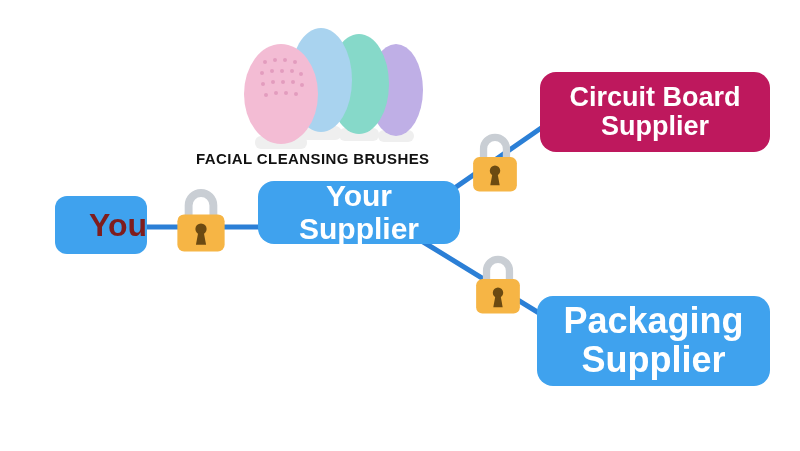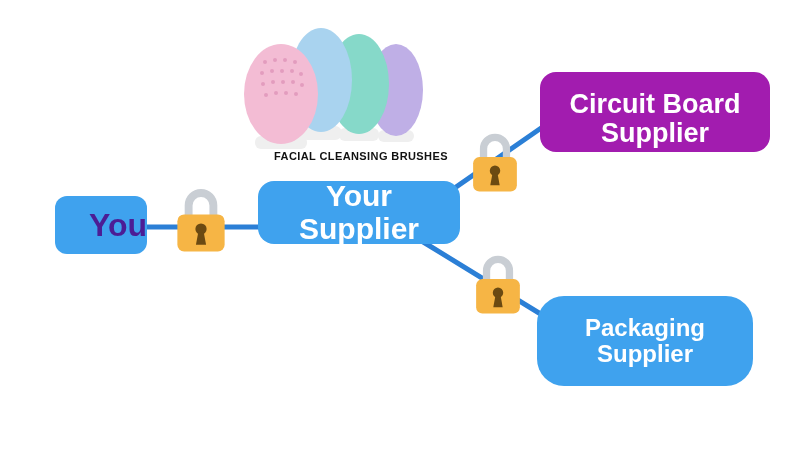--- a/index.html
+++ b/index.html
@@ -40,41 +40,40 @@
   }
   #node-your-supplier {
     left: 258px; top: 181px; width: 202px; height: 63px;
     font-size: 30px;
   }
   #node-circuit-board {
     left: 540px; top: 72px; width: 230px; height: 80px;
     font-size: 27px;
   }
   #node-packaging {
-    left: 537px; top: 296px; width: 216px; height: 90px;
-    font-size: 24px;
-    border-radius: 27px;
+    left: 537px; top: 296px; width: 233px; height: 90px;
+    font-size: 36px;
   }
 
   .lock { position: absolute; }
   .lock-1 { left: 174px; top: 184px; width: 54px; }
   .lock-2 { left: 470px; top: 129px; width: 50px; }
   .lock-3 { left: 473px; top: 251px; width: 50px; }
 
   .product-image {
     position: absolute;
     left: 235px; top: 20px;
     width: 195px; height: 130px;
   }
 
   .caption {
     position: absolute;
-    left: 216px; top: 150px; width: 290px;
-    text-align: center;
-    font-size: 11px;
+    left: 196px; top: 150px; width: 290px;
+    text-align: left;
+    font-size: 15px;
     font-weight: bold;
     letter-spacing: 0.4px;
     color: #111111;
   }
 </style>
 </head>
 <body>
 
 <div class="canvas" style="background: rgb(255, 255, 255);">
 
@@ -118,27 +117,27 @@
         <circle cx="31" cy="75" r="2" fill="#e39cbe"></circle>
         <circle cx="41" cy="73" r="2" fill="#e39cbe"></circle>
         <circle cx="51" cy="73" r="2" fill="#e39cbe"></circle>
         <circle cx="61" cy="74" r="2" fill="#e39cbe"></circle>
       </g>
     </g>
   </svg>
 
   <div class="caption" style="color: rgb(17, 17, 17);">FACIAL CLEANSING BRUSHES</div>
 
-  <div class="node" id="node-you" style="background: rgb(63, 162, 238); color: #4c1d95; padding-left: 42px;">
+  <div class="node" id="node-you" style="background: rgb(63, 162, 238); color: #7f1d1d; padding-left: 42px;">
     <span>You</span>
   </div>
   <div class="node" id="node-your-supplier" style="background: rgb(63, 162, 238); color: rgb(255, 255, 255);">
     <span>Your Supplier</span>
   </div>
-  <div class="node" id="node-circuit-board" style="background: #a21caf; color: rgb(255, 255, 255); align-items: flex-end;">
+  <div class="node" id="node-circuit-board" style="background: #be185d; color: rgb(255, 255, 255);">
     <span>Circuit Board Supplier</span>
   </div>
   <div class="node" id="node-packaging" style="background: rgb(63, 162, 238); color: rgb(255, 255, 255);">
     <span>Packaging Supplier</span>
   </div>
 
   <svg class="lock lock-1" viewBox="0 0 48 62">
     <path d="M13 29 v-10 a11 11 0 0 1 22 0 v10" fill="none" stroke-width="7" stroke="#c9ced4"></path>
     <rect x="3" y="27" width="42" height="33" rx="6" fill="#f6b545"></rect>
     <circle cx="24" cy="40" r="5" fill="#6b4a12"></circle>

